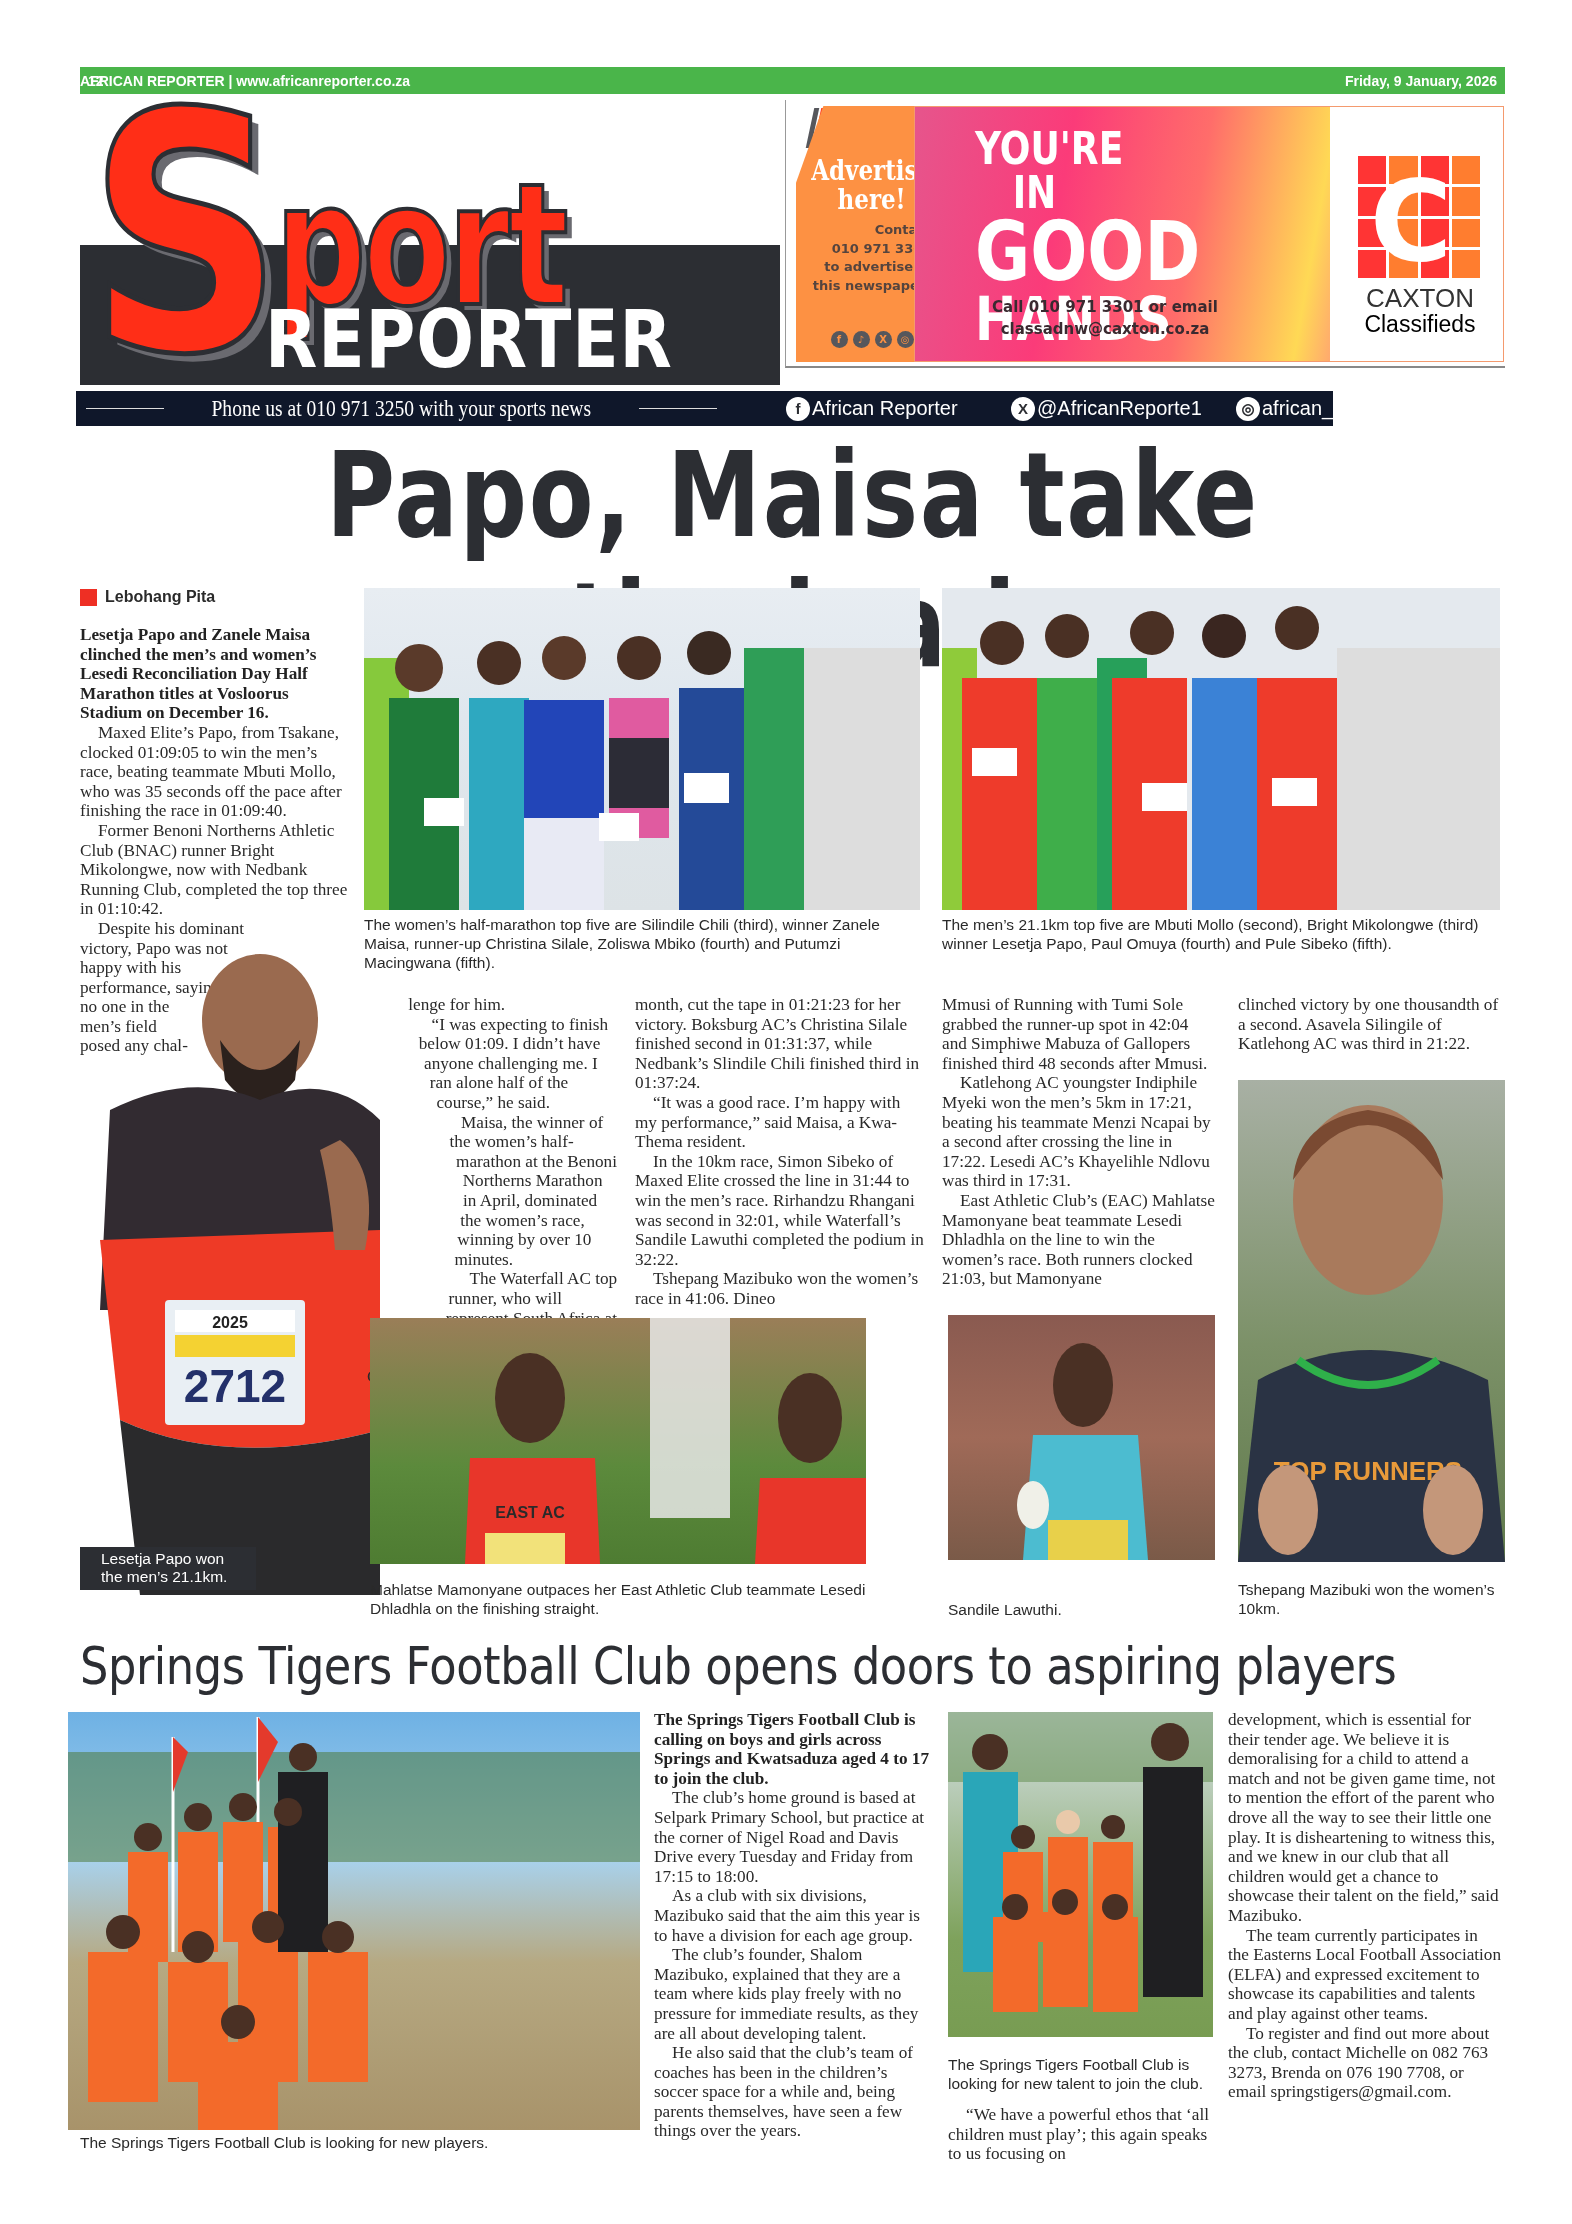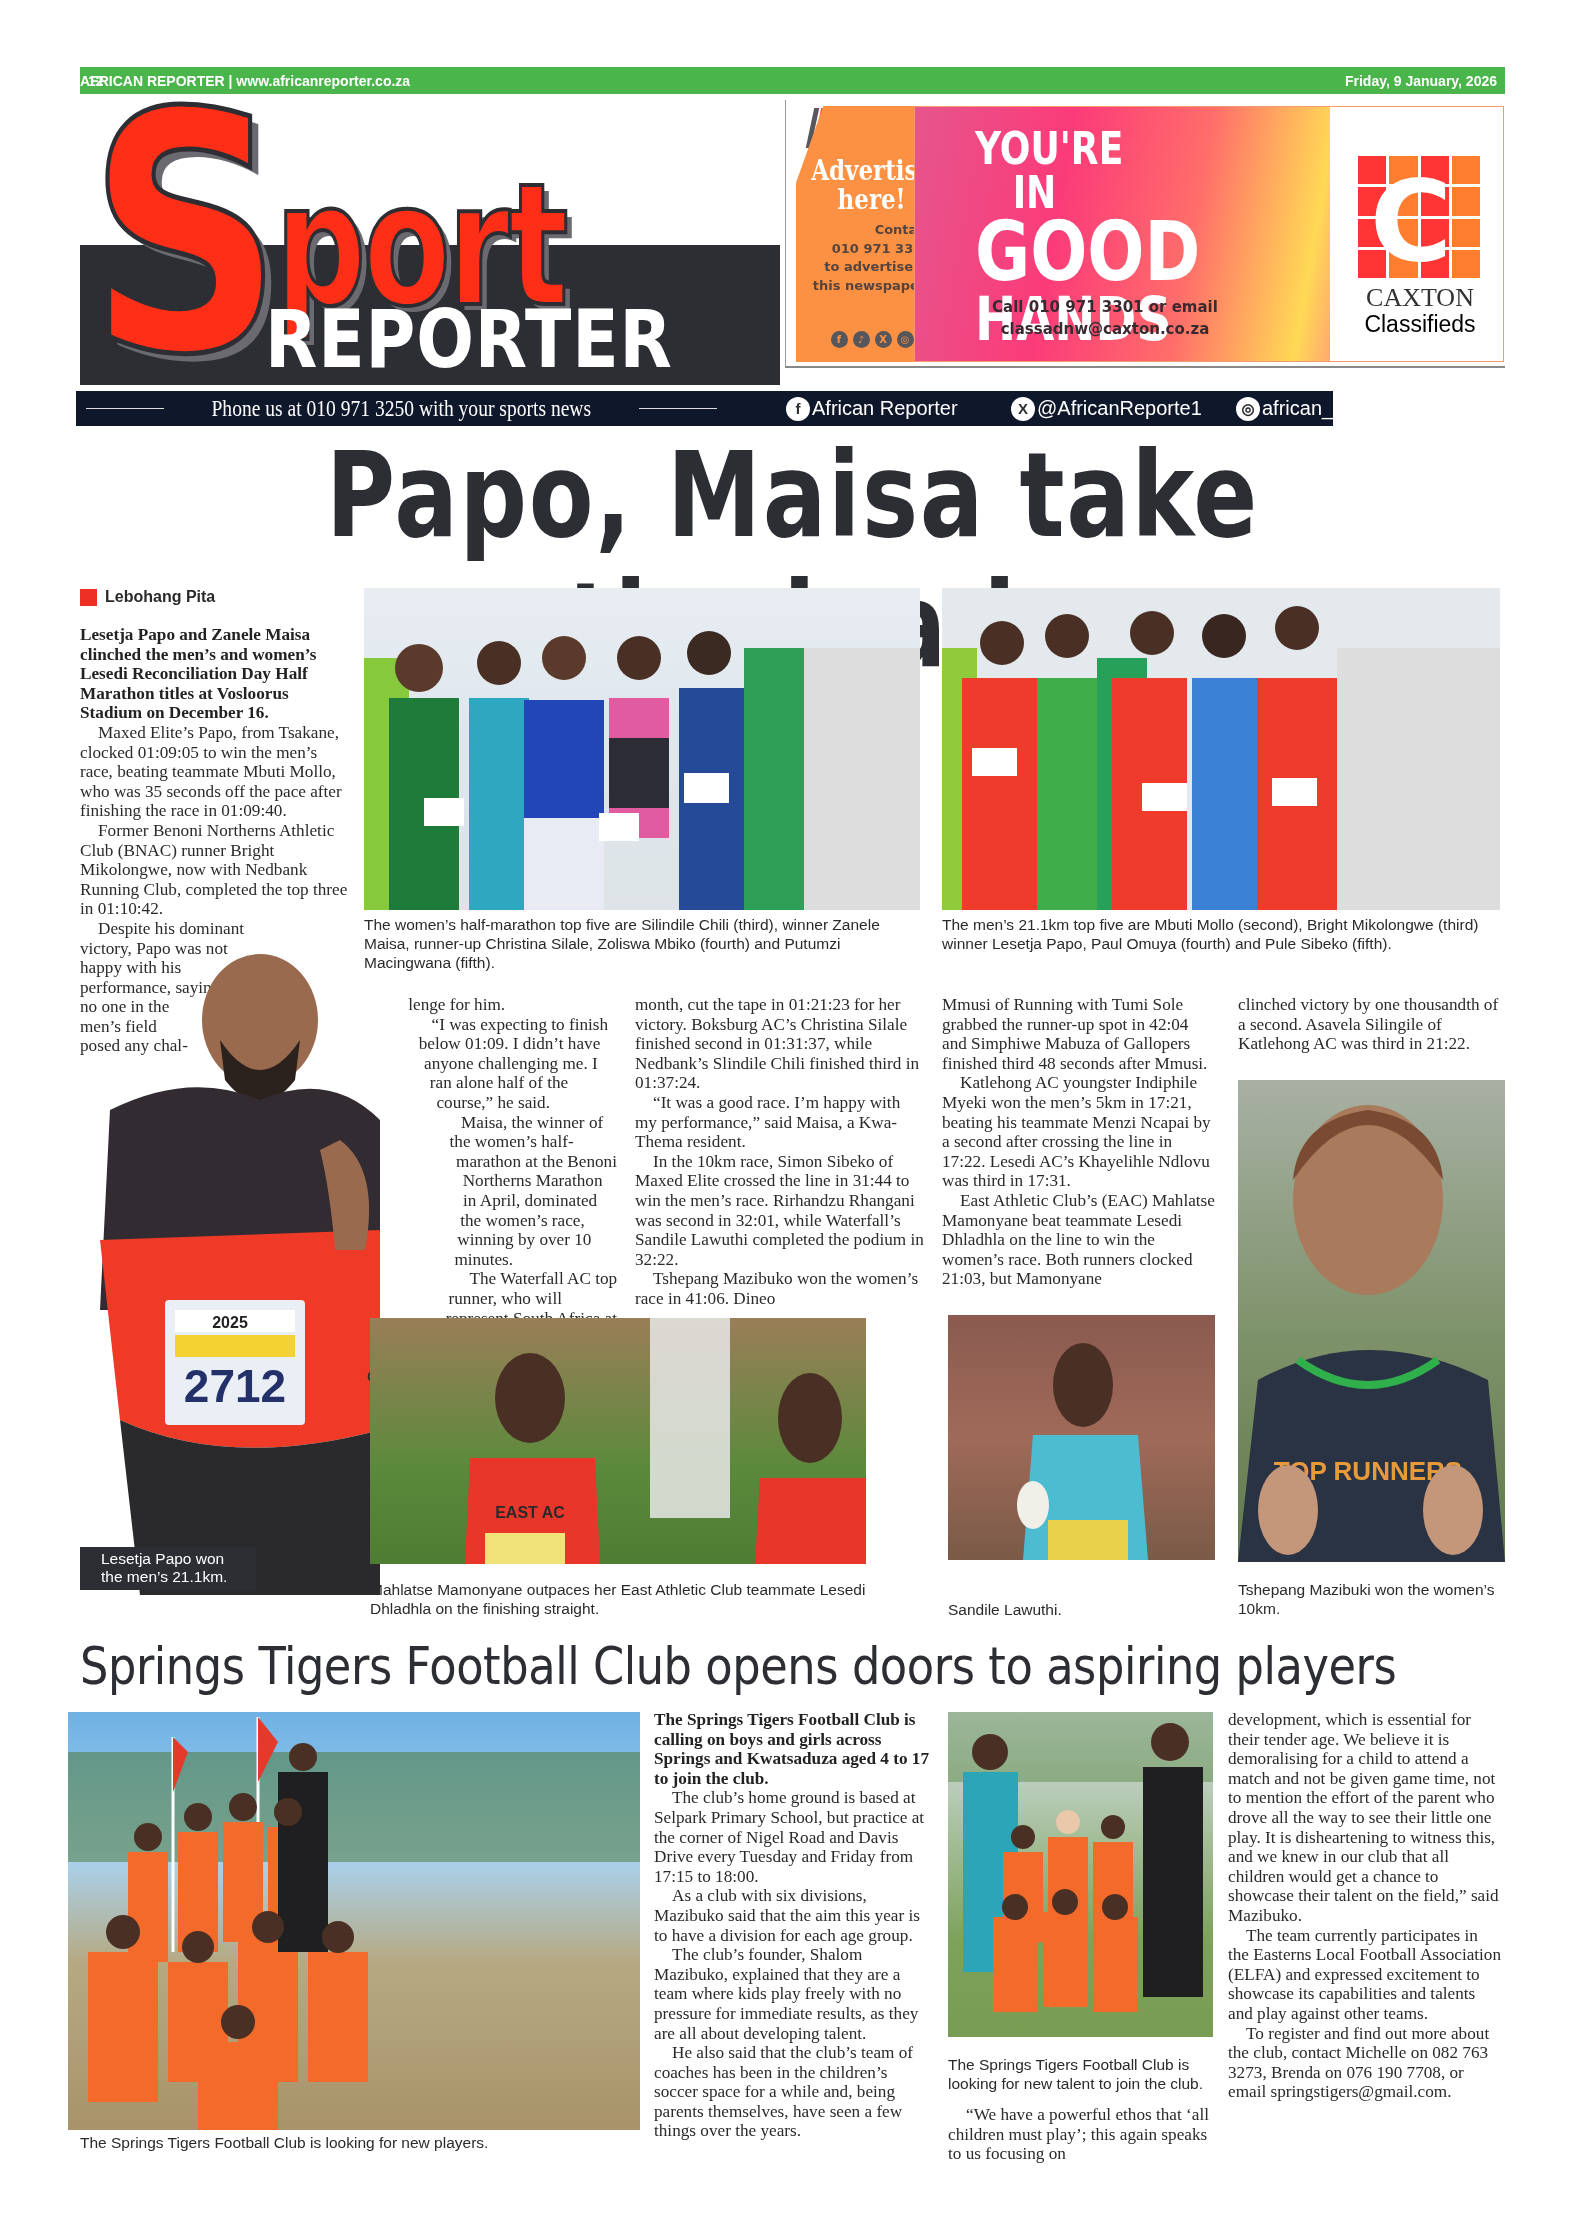--- a/index.html
+++ b/index.html
@@ -26,21 +26,21 @@
 .ad2 .grad{position:absolute;left:0;top:0;width:415px;height:100%;background:linear-gradient(100deg,#e6558c 0%,#fb3b79 35%,#ff6d6a 65%,#ffd955 92%,#ffa96e 100%)}
 .ad2 .hl{position:absolute;left:60px;top:20px;width:145px;font-family:"DejaVu Sans",sans-serif;font-weight:bold;color:#fff;text-align:center;transform:scaleX(.82);transform-origin:left top}
 .ad2 .hl .a{font-size:44px;line-height:1;display:block}
 .ad2 .hl .b{font-size:82px;line-height:.9;display:block}
 .ad2 .hl .c2{font-size:60px;line-height:1;display:block}
 .ad2 .call{position:absolute;left:60px;top:190px;width:260px;text-align:center;font-family:"DejaVu Sans",sans-serif;font-weight:bold;color:#3a2a30;font-size:15px;line-height:1.45}
 .ad2 .logo{position:absolute;left:443px;top:49px;width:122px;height:122px;display:grid;grid-template-columns:repeat(4,1fr);gap:3px}
 .ad2 .logo i{display:block;background:#ff7d2f}
 .ad2 .logo i:nth-child(odd){background:#ff3434}
 .ad2 .cC{position:absolute;left:455px;top:58px;font-family:"DejaVu Sans",sans-serif;font-weight:bold;font-size:112px;line-height:1;color:#fff}
-.ad2 .cx{position:absolute;left:430px;top:178px;width:150px;text-align:center;font-family:Liberation Serif, serif;font-size:26px;color:#333;line-height:1}
+.ad2 .cx{position:absolute;left:430px;top:178px;width:150px;text-align:center;font-family:Liberation Sans, sans-serif;font-size:26px;color:#333;line-height:1}
 .ad2 .cl{position:absolute;left:430px;top:206px;width:150px;text-align:center;font-family:"Liberation Sans",sans-serif;font-size:23px;color:#000000;line-height:1}
 
 .phone{left:76px;top:391px;width:1257px;height:35px;background:#0f172a;color:#fff;display:flex;align-items:center}
 .phone .ptxt{position:absolute;left:0;width:625px;display:flex;align-items:center;gap:14px;font-family:"Liberation Serif",serif;font-size:23px;padding-left:10px}
 .phone .ptxt hr{flex:0 0 78px;border:0;border-top:1px solid #ddd}
 .phone .ptxt span{transform:scaleX(.85);white-space:nowrap}
 .phone .s{position:absolute;font-family:"Liberation Sans",sans-serif;font-size:20px;display:flex;align-items:center;gap:2px}
 .phone .s i{font-style:normal;width:24px;height:24px;border-radius:50%;background:#fff;color:#2c2e33;display:inline-flex;align-items:center;justify-content:center;font-weight:bold;font-size:15px}
 
 .h1{left:80px;top:430px;width:1425px;text-align:center;font-family:"DejaVu Sans",sans-serif;font-weight:bold;font-size:118px;line-height:130px;color:#2c2e33;transform:scaleX(.80);transform-origin:center top;letter-spacing:2px}

